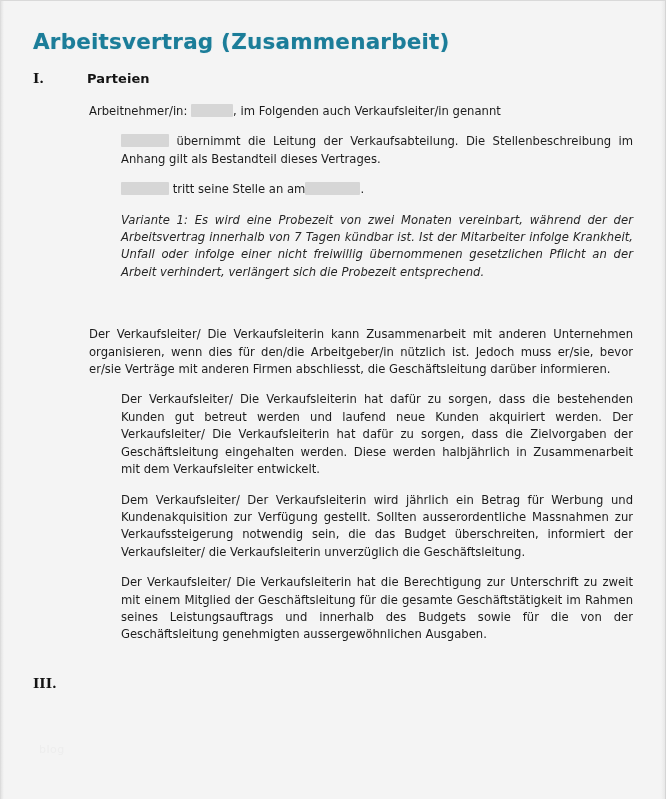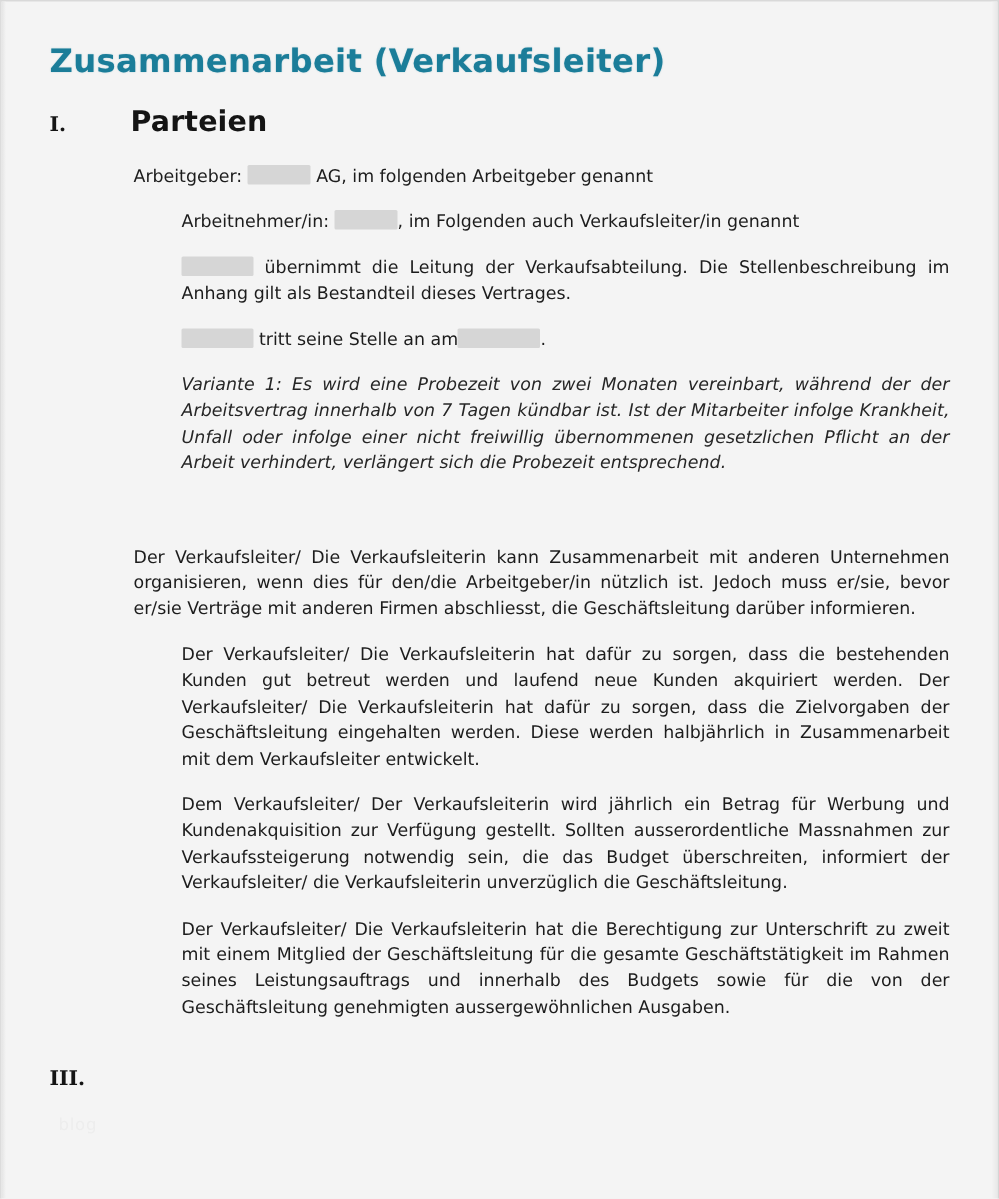--- a/index.html
+++ b/index.html
@@ -70,21 +70,21 @@
     font-size: 13.5px;
     color: #141414;
     width: 56px;
     flex: 0 0 56px;
     padding-left: 2px;
     box-sizing: border-box;
   }
   .sec-title {
     font-family: "DejaVu Sans", sans-serif;
     font-weight: bold;
-    font-size: 19px;
+    font-size: 13px;
     color: #141414;
     letter-spacing: 0.1px;
     text-align: center;
   }
 
   
   .body-block {
     padding-left: 58px;
     padding-right: 4px;
   }
@@ -132,38 +132,33 @@
     letter-spacing: 0.5px;
     user-select: none;
   }
 </style>
 </head>
 <body>
 
 <div class="page">
   <div class="content">
 
-    <h1 class="doc-title">Zusammenarbeit (Verkaufsleiter)</h1>
+    <h1 class="doc-title">Arbeitsvertrag (Zusammenarbeit)</h1>
 
     <div class="gap-a"></div>
 
     <div class="section-head">
       <span class="sec-num">I.</span>
       <span class="sec-title">Parteien</span>
     </div>
 
     <div class="gap-d"></div>
 
     <div class="body-block">
 
-      <p class="para">
-        <span>Arbeitgeber:</span>
-        <span class="blank w-small"></span>
-        <span>AG, im folgenden Arbeitgeber genannt</span>
-      </p>
 
       <p class="para">
         <span>Arbeitnehmer/in:</span>
         <span class="blank w-small"></span><span>, im Folgenden auch Verkaufsleiter/in genannt</span>
       </p>
 
       <p class="para">
         <span class="blank w-medium"></span>
         <span>übernimmt die Leitung der Verkaufsabteilung. Die Stellenbeschreibung im Anhang gilt als Bestandteil dieses Vertrages.</span>
       </p>

